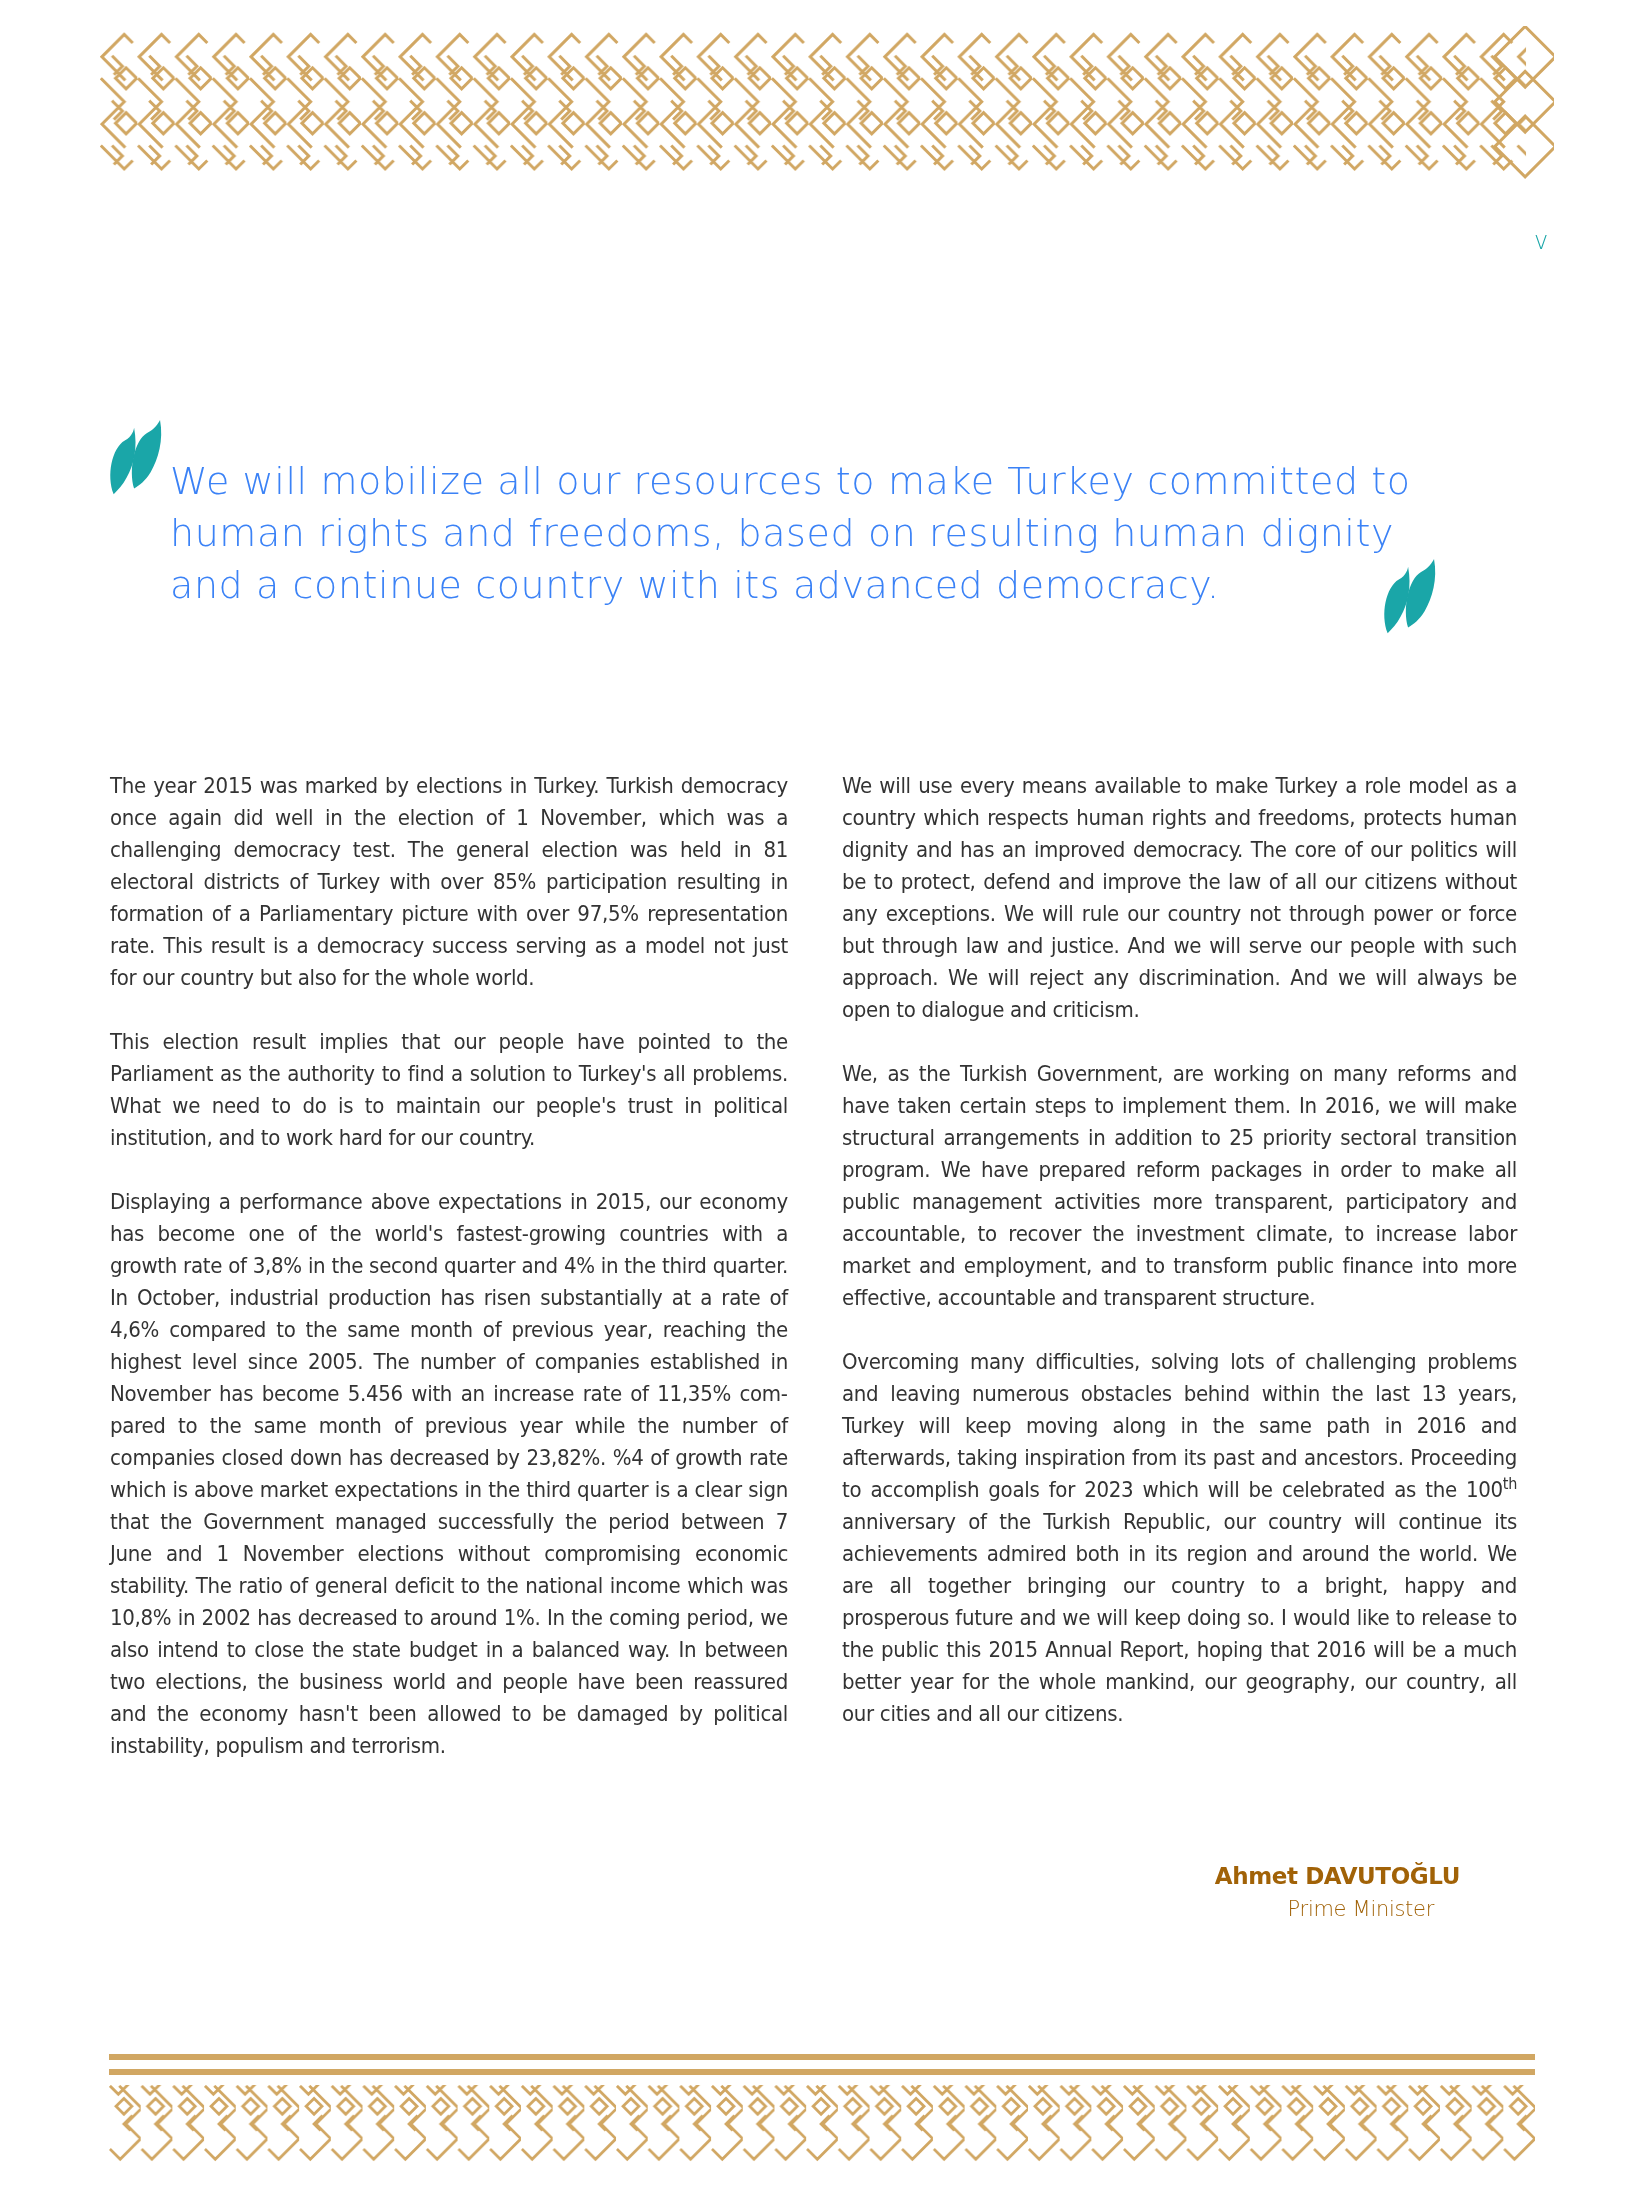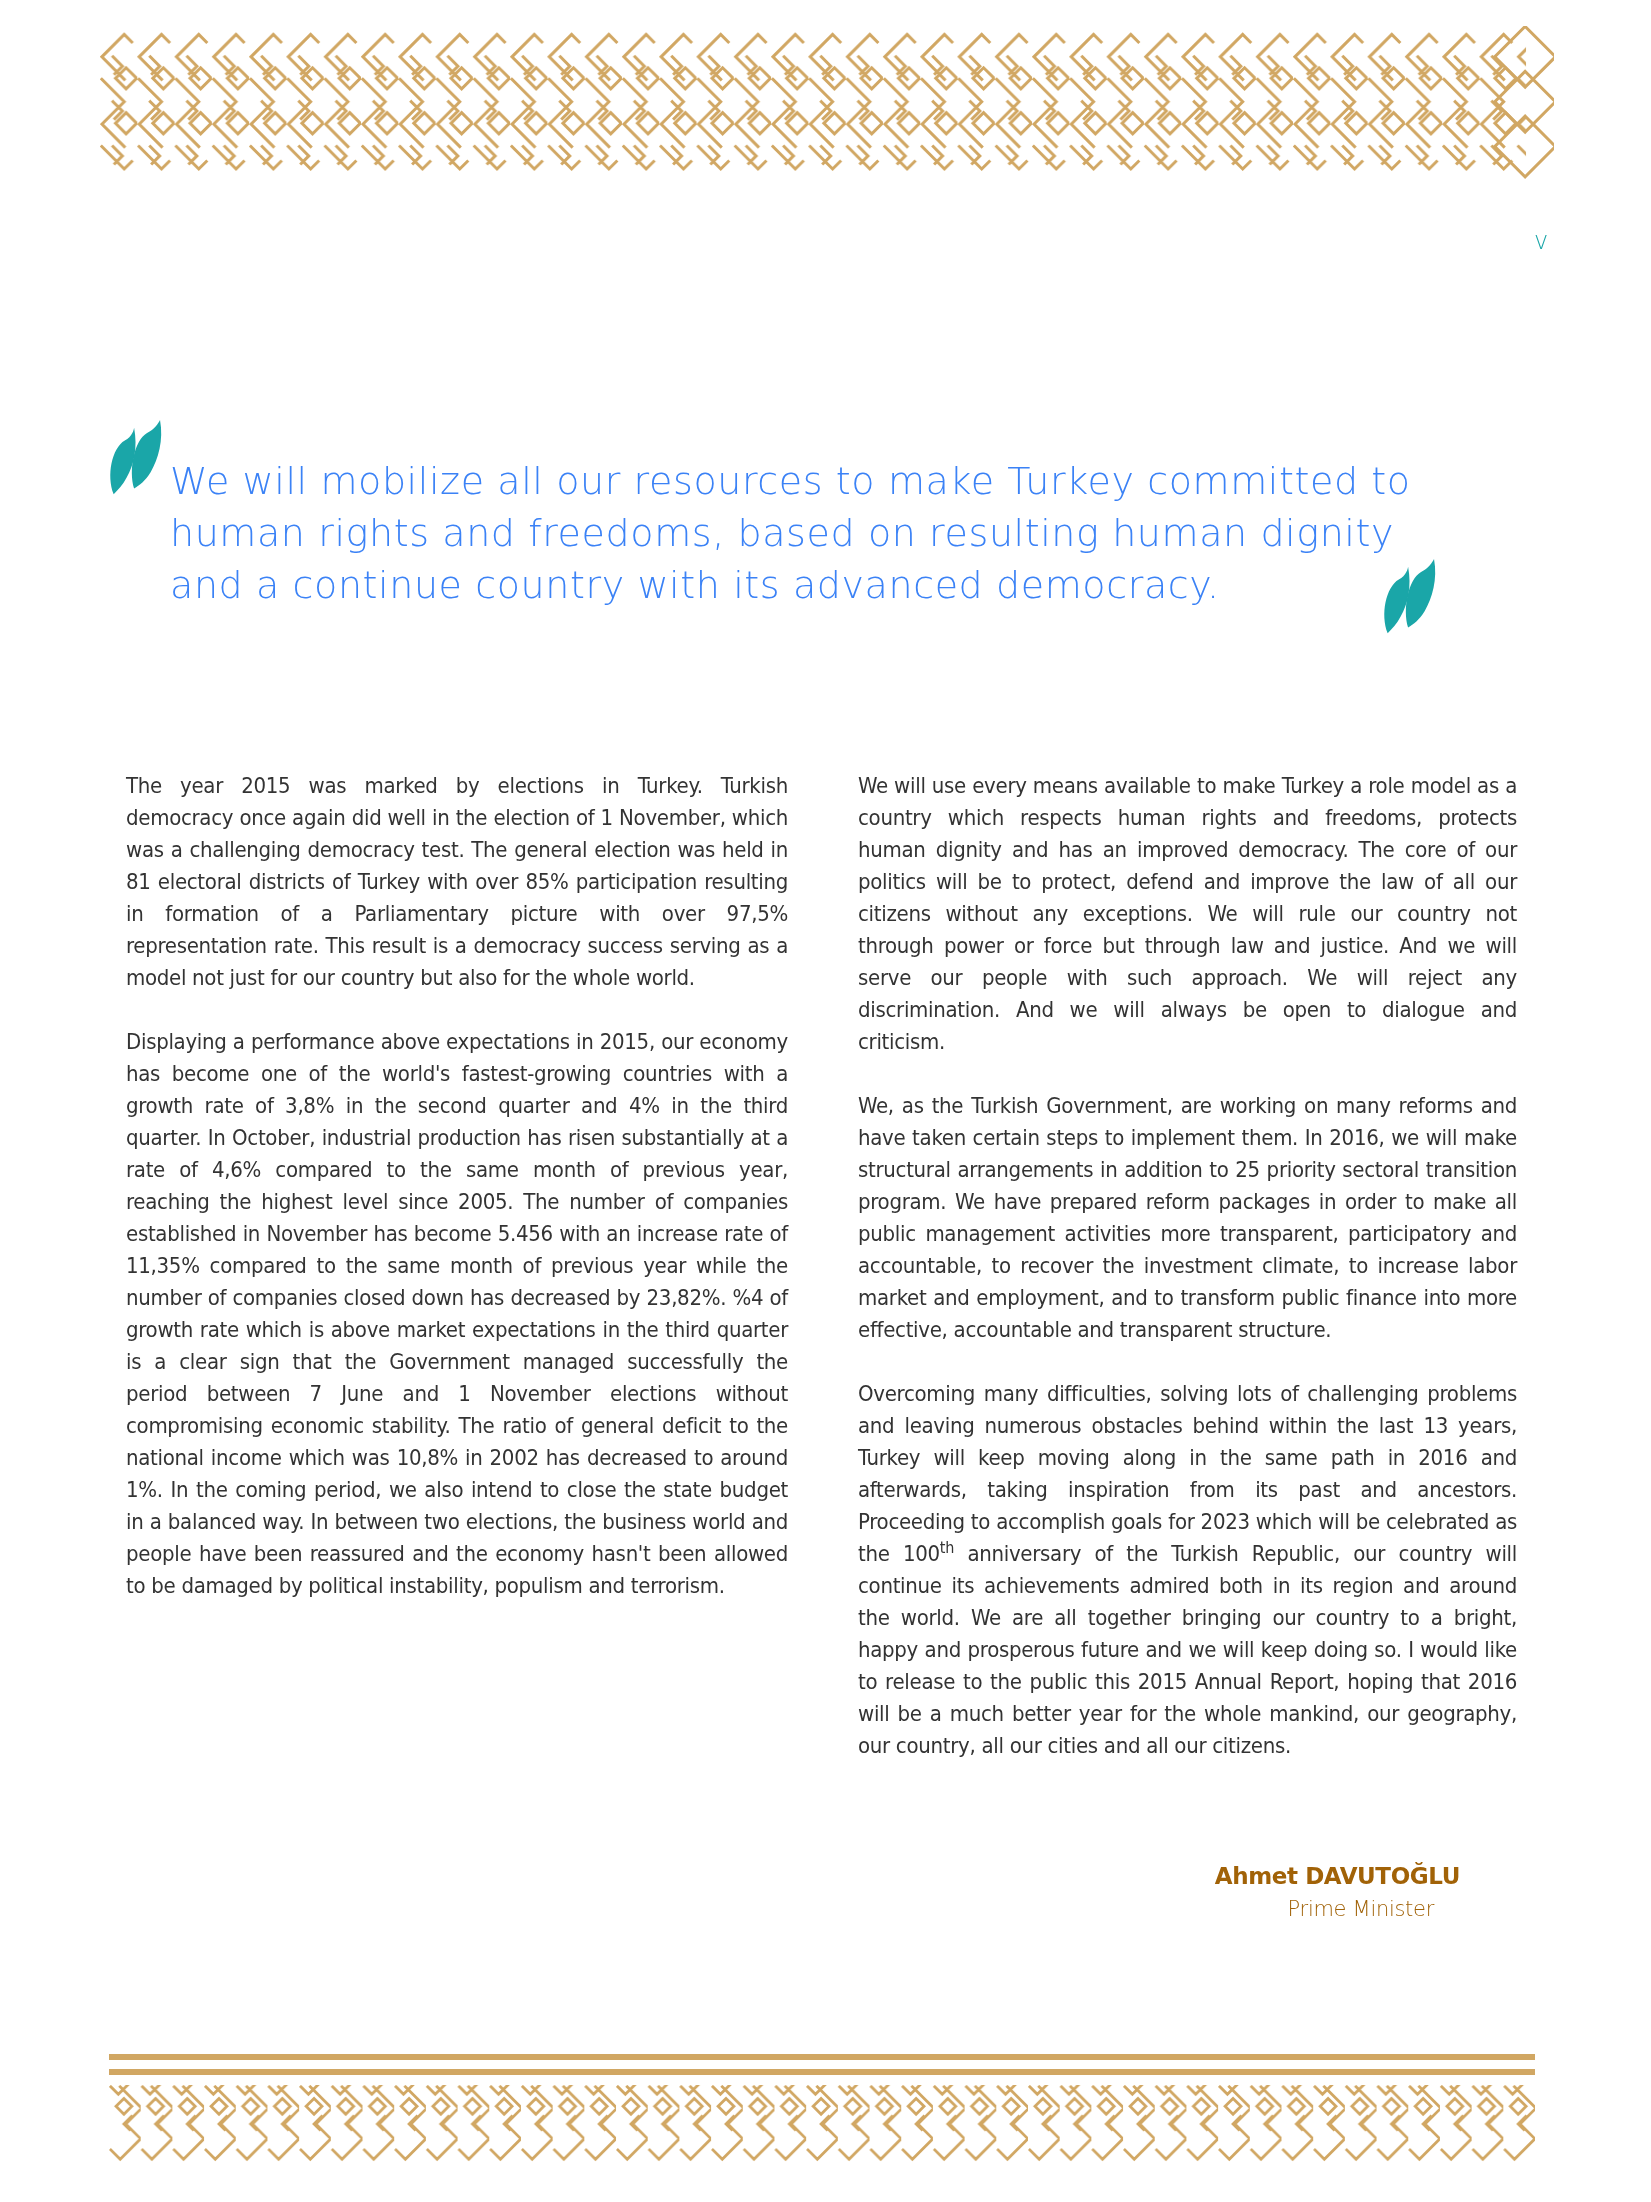--- a/index.html
+++ b/index.html
@@ -5,21 +5,21 @@
   html, body { margin: 0; padding: 0; background: #ffffff; }
   body { width: 1652px; height: 2203px; position: relative; overflow: hidden; font-family: "DejaVu Sans", sans-serif; }
   .abs { position: absolute; }
   .border-top { left: 100px; top: 26px; width: 1454px; height: 157px; }
   .page-number { left: 1534px; top: 227px; font-size: 24px; color: #1aa6a8; font-family: "DejaVu Sans", sans-serif; font-weight: 300; }
   .quote-open { left: 106px; top: 420px; width: 58px; height: 76px; }
   .quote-close { left: 1380px; top: 559px; width: 58px; height: 76px; }
   .pull-quote { left: 170px; top: 455px; width: 1240px; font-family: "DejaVu Sans", sans-serif; font-weight: 200; font-size: 38px; line-height: 52px; color: #3b82f6; letter-spacing: 0.6px; }
   .pull-quote span { display: block; white-space: nowrap; }
   .col { top: 770px; width: 678px; font-family: "DejaVu Sans Condensed", "DejaVu Sans", sans-serif; font-stretch: condensed; font-size: 22px; line-height: 32px; color: #333333; text-align: justify; hyphens: manual; letter-spacing: -0.3px; }
-  .col p { margin: 0 0 32px 16px; }
+  .col p { margin: 0 0 32px 0; }
   .col-left { left: 110px; }
   .col-right { left: 842px; width: 675px; }
   .signature { left: 1119px; top: 1860px; width: 341px; text-align: right; color: #a16207; font-family: "DejaVu Sans", sans-serif; }
   .sig-name { font-weight: bold; font-size: 23px; line-height: 32px; letter-spacing: -0.4px; }
   .sig-title { font-size: 21px; line-height: 35px; font-weight: 300; padding-right: 26px; letter-spacing: -0.3px; }
   .bottom-lines { left: 109px; top: 2054px; width: 1426px; height: 34px; }
   .bottom-lines .ln { position: absolute; left: 0; width: 100%; height: 5.6px; background: #d1a763; }
   .border-bottom { left: 109px; top: 2085px; width: 1426px; height: 78px; }
   sup { font-size: 16px; line-height: 0; vertical-align: 8.4px; }
 </style>
@@ -62,20 +62,21 @@
   <span>and a continue country with its advanced democracy.</span>
 </div>
 
 <svg class="abs quote-close" viewBox="0 0 62 82">
   <path d="M8,80 C0,60 6,30 20,22 C28,18 30,10 30,8 C34,30 30,48 22,62 C18,70 12,76 8,80 Z" fill="#1aa6a8"></path>
   <path d="M30,74 C24,54 30,22 44,14 C52,10 56,4 58,0 C62,22 56,42 48,56 C42,66 36,70 30,74 Z" fill="#1aa6a8"></path>
 </svg>
 
 <div class="abs col col-left">
   <p>The year 2015 was marked by elections in Turkey. Turkish democracy once again did well in the election of 1 Novem­ber, which was a challenging democracy test. The general election was held in 81 electoral districts of Turkey with over 85% participation resulting in formation of a Parliamentary picture with over 97,5% representation rate. This result is a democracy success serving as a model not just for our country but also for the whole world.</p>
+  <p>This election result implies that our people have pointed to the Parliament as the authority to find a solution to Turkey's all problems. What we need to do is to maintain our people's trust in political institution, and to work hard for our country.</p>
   <p>Displaying a performance above expectations in 2015, our economy has become one of the world's fastest-growing countries with a growth rate of 3,8% in the second quarter and 4% in the third quarter. In October, industrial produc­tion has risen substantially at a rate of 4,6% compared to the same month of previous year, reaching the highest level since 2005. The number of companies established in Novem­ber has become 5.456 with an increase rate of 11,35% com­pared to the same month of previous year while the number of companies closed down has decreased by 23,82%. %4 of growth rate which is above market expectations in the third quarter is a clear sign that the Government managed suc­cessfully the period between 7 June and 1 November elec­tions without compromising economic stability. The ratio of general deficit to the national income which was 10,8% in 2002 has decreased to around 1%. In the coming period, we also intend to close the state budget in a balanced way. In between two elections, the business world and people have been reassured and the economy hasn't been allowed to be damaged by political instability, populism and terrorism.</p>
 </div>
 
 <div class="abs col col-right">
   <p>We will use every means available to make Turkey a role model as a country which respects human rights and free­doms, protects human dignity and has an improved democ­racy. The core of our politics will be to protect, defend and improve the law of all our citizens without any exceptions. We will rule our country not through power or force but through law and justice. And we will serve our people with such approach. We will reject any discrimination. And we will always be open to dialogue and criticism.</p>
   <p>We, as the Turkish Government, are working on many re­forms and have taken certain steps to implement them. In 2016, we will make structural arrangements in addition to 25 priority sectoral transition program. We have prepared reform packages in order to make all public management activities more transparent, participatory and accountable, to recover the investment climate, to increase labor market and employment, and to transform public finance into more effective, accountable and transparent structure.</p>
   <p><span>Overcoming many difficulties, solving lots of challenging problems and leaving numerous obstacles behind with­in the last 13 years, Turkey will keep moving along in the same path in 2016 and afterwards, taking inspiration from its past and ancestors. Proceeding to accomplish goals for 2023 which will be celebrated as the 100</span><sup>th</sup><span> anniversary of the Turkish Republic, our country will continue its achieve­ments admired both in its region and around the world. We are all together bringing our country to a bright, happy and prosperous future and we will keep doing so. I would like to release to the public this 2015 Annual Report, hoping that 2016 will be a much better year for the whole mankind, our geography, our country, all our cities and all our citizens.</span></p>
 </div>
 
 <div class="abs signature">

